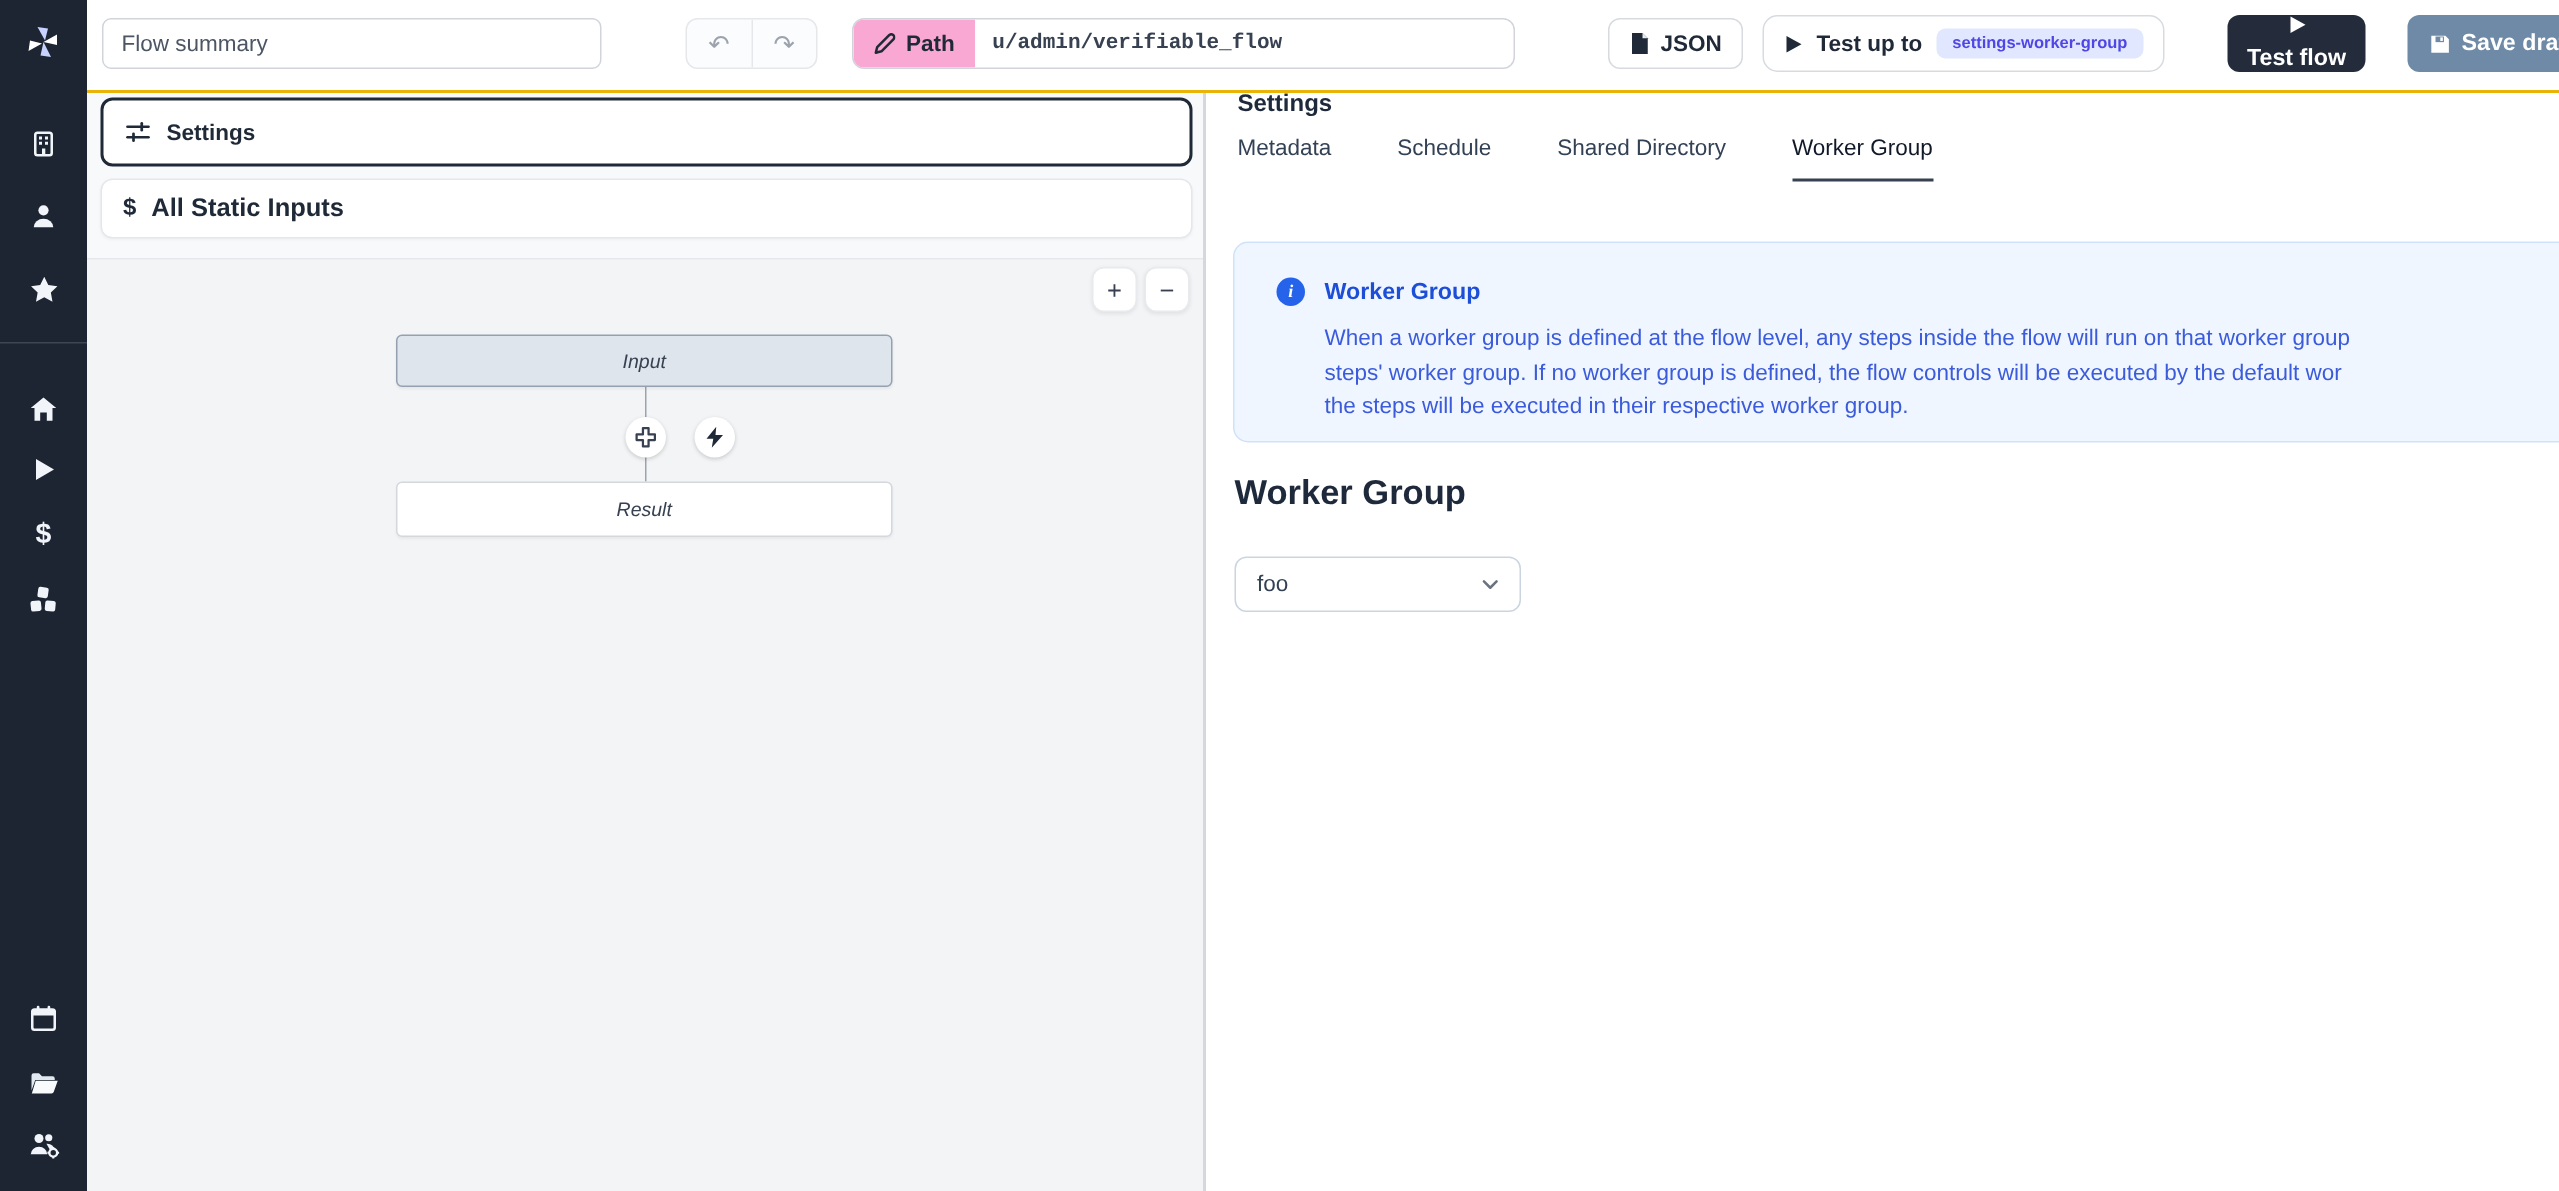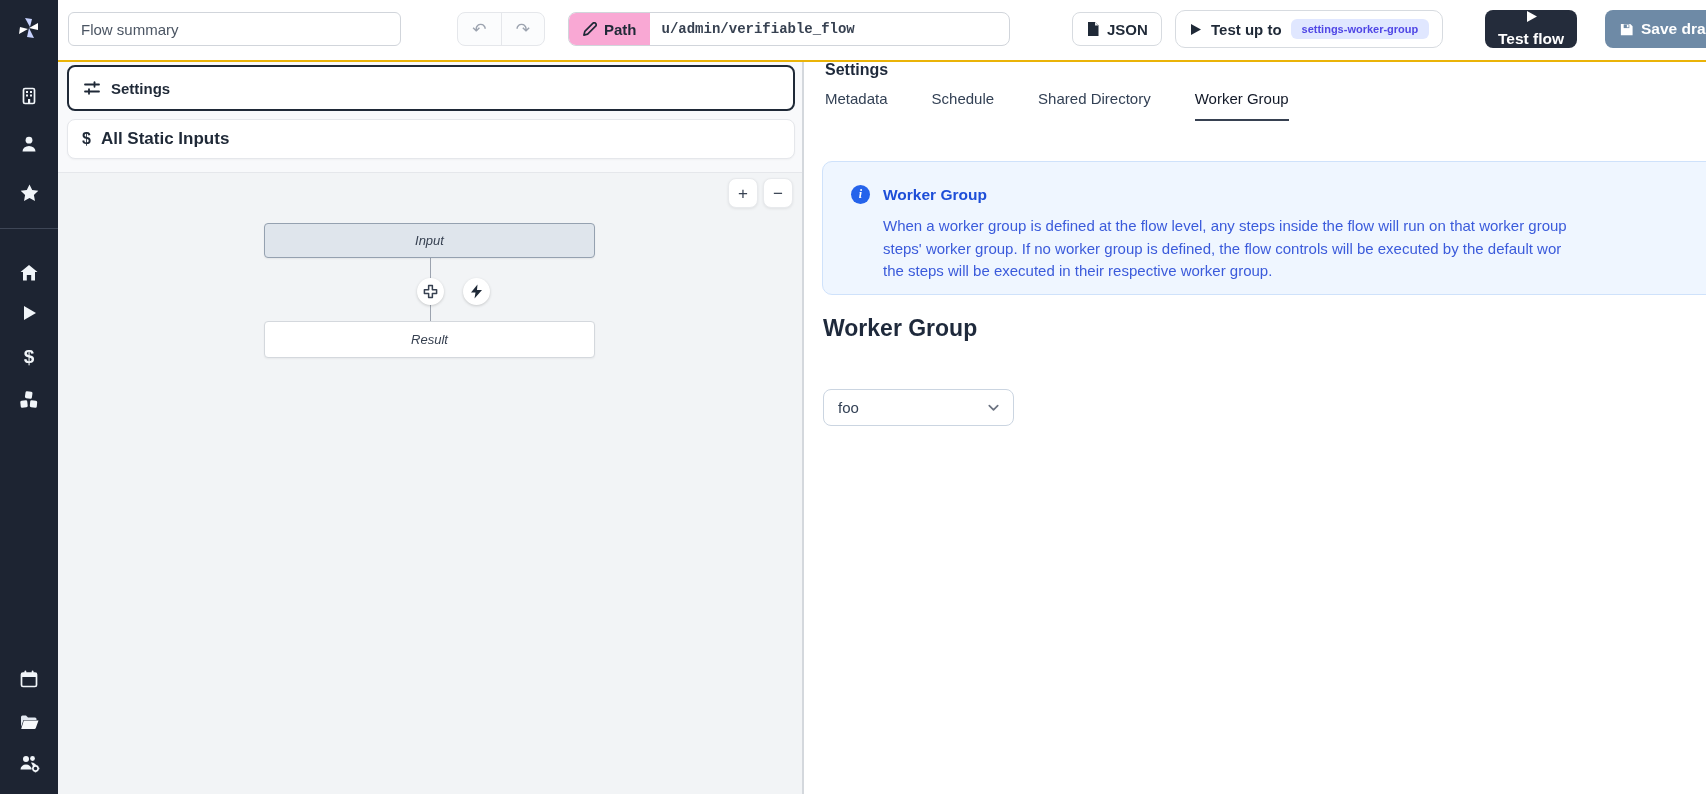--- a/index.html
+++ b/index.html
@@ -54,21 +54,21 @@
   .sp-title { position:absolute; left:21px; top:4px; font-size:16px; font-weight:700; color:#1e293b; }
   .sp-tabs { position:absolute; left:21px; top:33px; display:flex; gap:44px; }
   .sp-tab { font-size:15px; color:#334155; font-weight:500; padding-bottom:12px; cursor:pointer; white-space:nowrap; }
   .sp-tab.active { color:#111827; border-bottom:2.5px solid #374151; }
   .info-box { position:absolute; left:18px; top:104px; width:950px; height:134px; background:#eff6ff; border:1px solid #cfe2fb; border-radius:10px; overflow:hidden; }
   .info-icon { position:absolute; left:28px; top:23px; width:19px; height:19px; border-radius:50%; background:#2563eb; color:#fff; font-size:12px; font-weight:700; display:flex; align-items:center; justify-content:center; font-family:"Liberation Serif",serif; font-style:italic; }
   .info-title { position:absolute; left:60px; top:24px; font-size:15.5px; font-weight:700; color:#1d4ed8; }
   .info-body { position:absolute; left:60px; top:53px; right:0; font-size:15px; line-height:22.5px; color:#3b5bdb; }
   .info-body div { white-space:nowrap; }
   .sp-section-title { position:absolute; left:19px; top:258px; font-size:23px; font-weight:700; color:#1e293b; }
-  .wg-select { position:absolute; left:19px; top:332px; width:191px; height:37px; border:1px solid #cbd5e1; border-radius:8px; background:#fff; display:flex; align-items:center; justify-content:space-between; padding:0 12px 0 14px; font-size:15px; color:#334155; cursor:pointer; }
+  .wg-select { position:absolute; left:19px; top:314px; width:191px; height:37px; border:1px solid #cbd5e1; border-radius:8px; background:#fff; display:flex; align-items:center; justify-content:space-between; padding:0 12px 0 14px; font-size:15px; color:#334155; cursor:pointer; }
 
   .icon-stroke { stroke:#1f2937; fill:none; stroke-width:1.8; stroke-linecap:round; stroke-linejoin:round; }
   .icon-gray { stroke:#6b7280; fill:none; stroke-width:1.8; stroke-linecap:round; stroke-linejoin:round; }
 </style>
 </head>
 <body>
 
 <nav class="rail">
   <div class="rail-logo">
     <svg width="30" height="30" viewBox="0 0 30 30">

